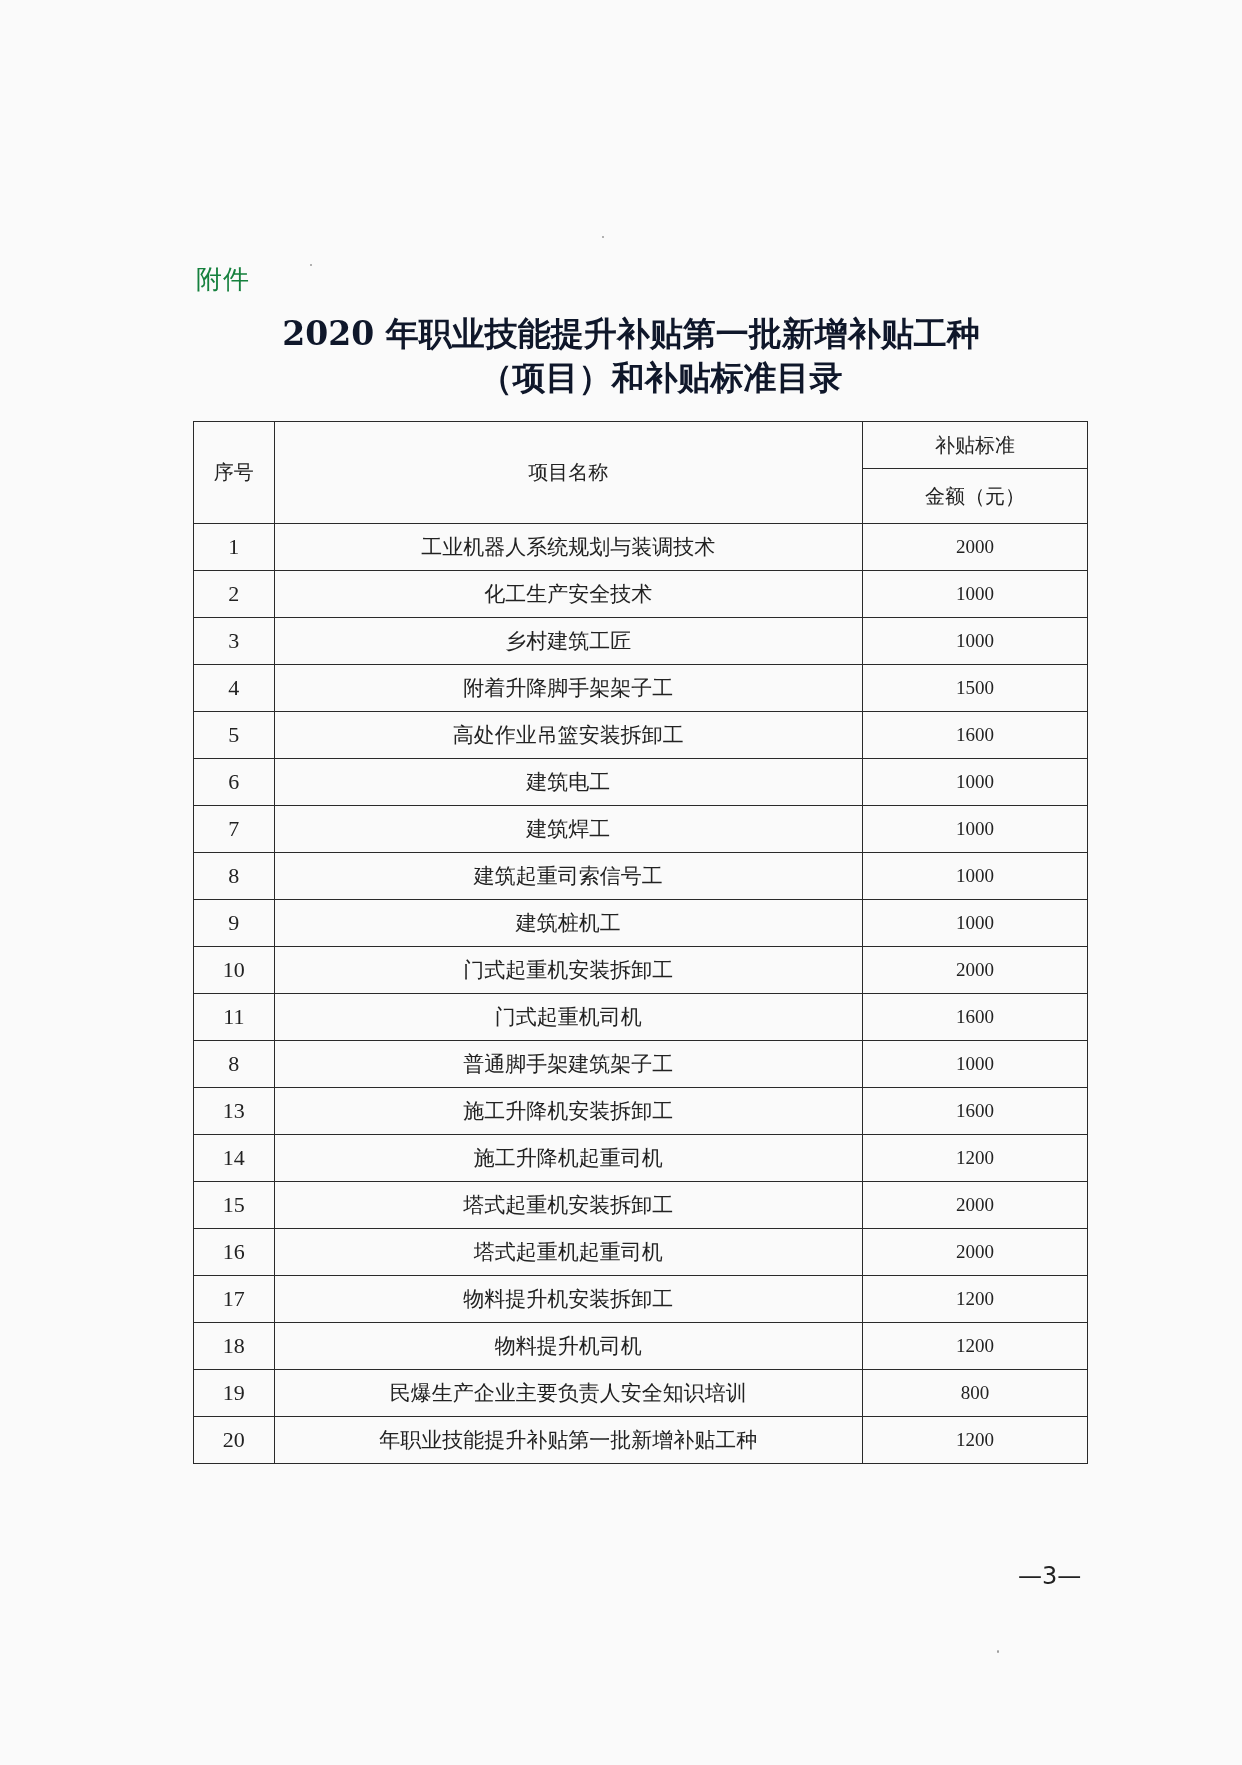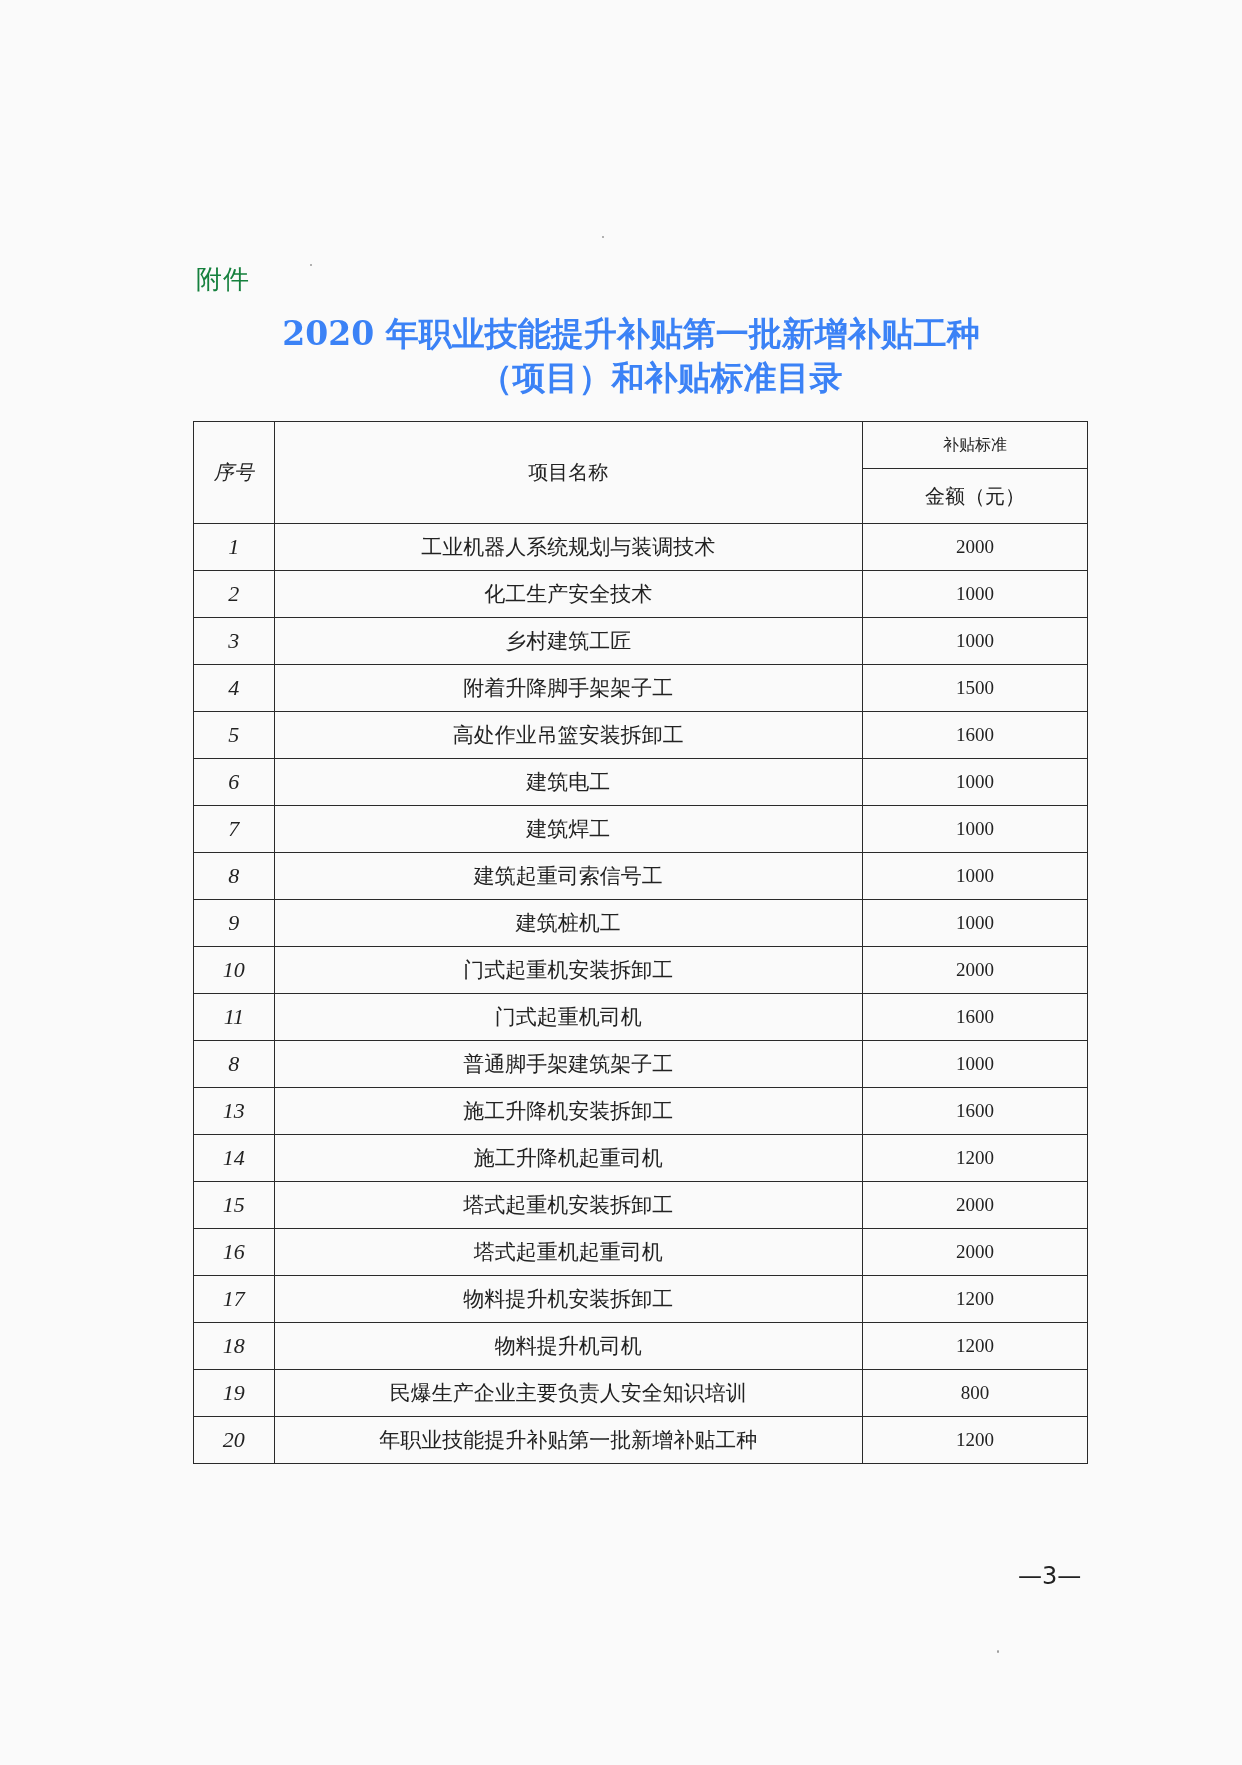--- a/index.html
+++ b/index.html
@@ -16,43 +16,43 @@
     font-family: "DejaVu Sans", sans-serif;
     font-size: 26px; color: #15803d;
     letter-spacing: 1px;
   }
   .title {
     position: absolute; left: 0; width: 1242px;
     text-align: center;
     font-family: "DejaVu Serif", serif;
     font-weight: bold;
     font-size: 33px;
-    color: #3b82f6;
+    color: #0f172a;
   }
   .title.l1 { top: 312px; padding-left: 20px; box-sizing: border-box; }
   .title.l2 { top: 356px; padding-left: 40px; }
   table.grid {
     position: absolute; left: 193px; top: 421px;
     width: 895px;
     border-collapse: collapse;
     font-family: "DejaVu Sans", sans-serif;
     font-size: 21px;
     color: #222;
   }
   table.grid td, table.grid th {
     border: 1.6px solid #2a2a2a;
     text-align: center;
     padding: 0;
     font-weight: normal;
   }
-  .c-no { width: 80px; font-family: "Liberation Serif", serif; font-size: 22px; font-style: italic; }
+  .c-no { width: 80px; font-family: "Liberation Serif", serif; font-size: 22px; }
   .c-name { width: 590px; }
   .c-amt { width: 225px; font-family: "Liberation Serif", serif; font-size: 19px; }
   th.h-no, th.h-name { height: 101px; font-size: 20px; }
-  th.h-amt1 { height: 46px; font-size: 16px; }
+  th.h-amt1 { height: 46px; font-size: 20px; }
   th.h-amt2 { height: 54px; font-size: 20px; }
   tr.row td { height: 46px; }
   .page-num {
     position: absolute; left: 1018px; top: 1562px;
     font-family: "DejaVu Sans", sans-serif;
     font-size: 24px; color: #222;
   }
   .speck { position: absolute; background: #999; border-radius: 50%; }
 </style>
 </head>

